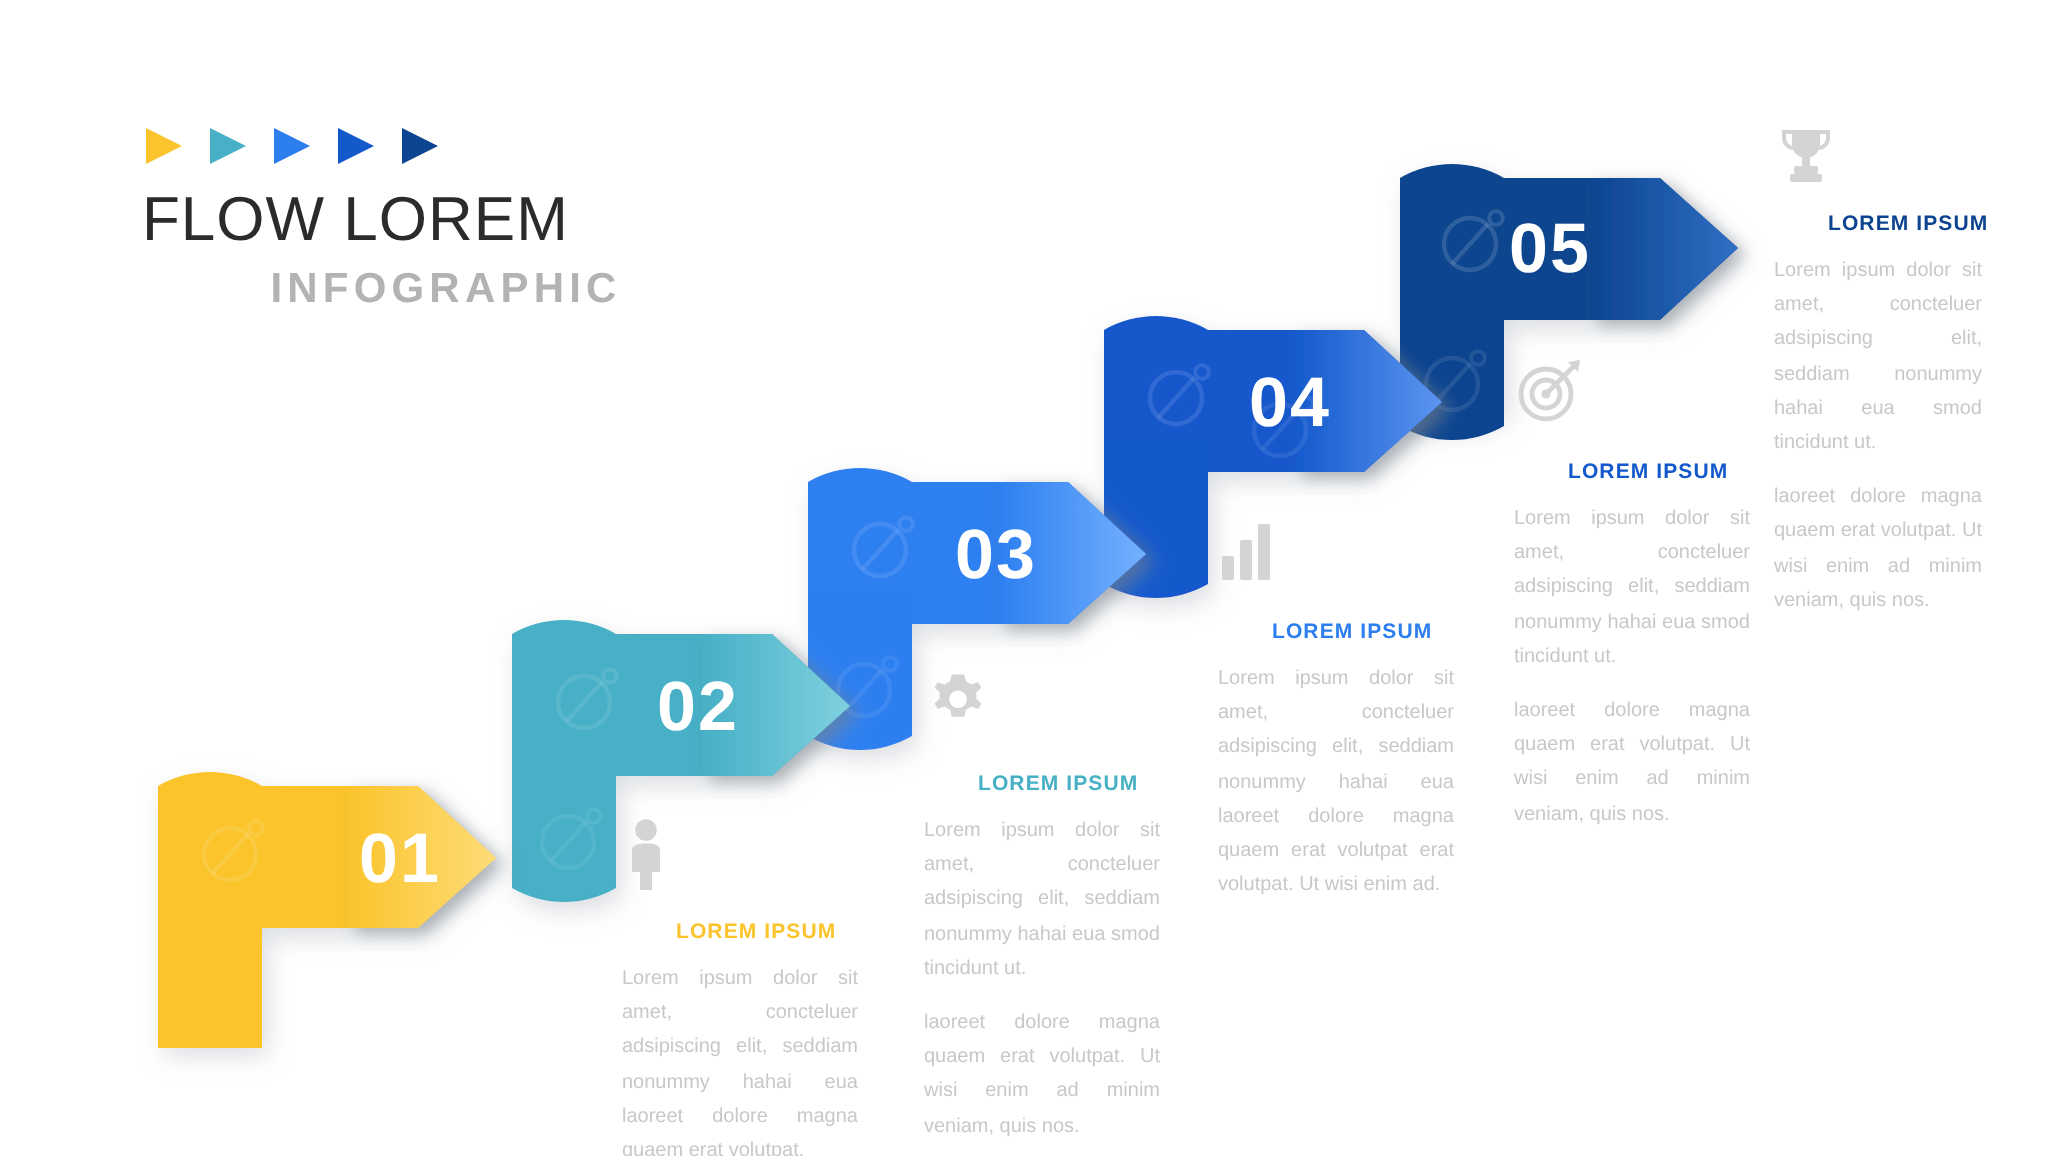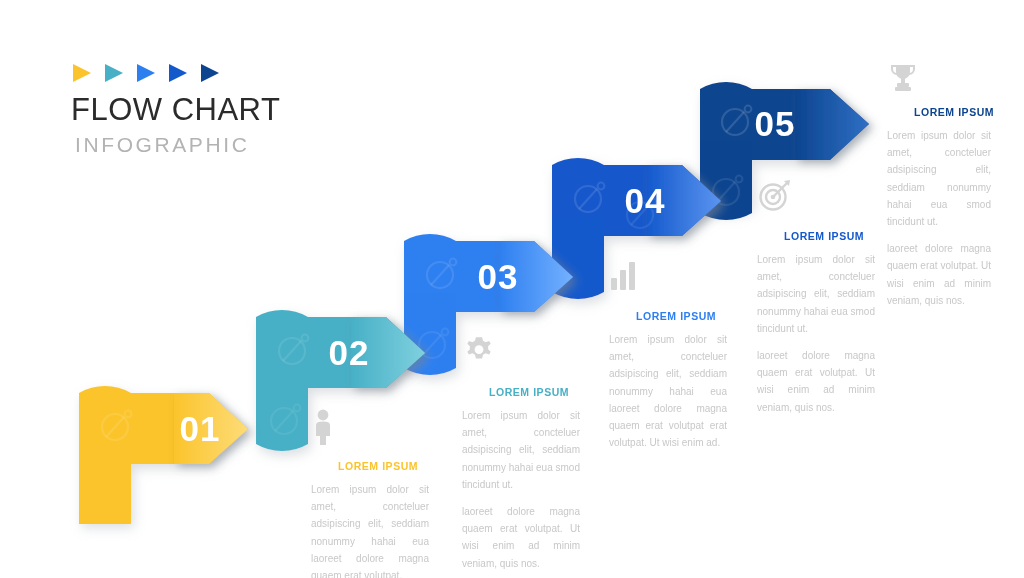--- a/index.html
+++ b/index.html
@@ -41,23 +41,24 @@
     color: #2b2b2b;
     font-weight: 400;
     line-height: 1.05;
     margin: 0;
     white-space: nowrap;
   }
   .title-sub {
     font-size: 21px;
     letter-spacing: 2.6px;
     color: #b3b3b3;
-    font-weight: 400;
+    font-weight: 700;
     margin: 6px 0 0 4px;
     white-space: nowrap;
+    text-align: center;
   }
 
   
   #ribbons {
     position: absolute;
     left: 0; top: 0;
     width: 1024px;
     height: 578px;
     pointer-events: none;
   }
@@ -220,21 +221,21 @@
   </svg>
 
   <div class="title-block">
     <svg class="logo-arrows" width="160" height="22" viewBox="0 0 160 22">
       <path d="M2 2 L20 11 L2 20 Z" fill="#fbc42c"></path>
       <path d="M34 2 L52 11 L34 20 Z" fill="#47b0c6"></path>
       <path d="M66 2 L84 11 L66 20 Z" fill="#2d7ff0"></path>
       <path d="M98 2 L116 11 L98 20 Z" fill="#1459cc"></path>
       <path d="M130 2 L148 11 L130 20 Z" fill="#0c448f"></path>
     </svg>
-    <h1 class="title-main">FLOW CHART</h1>
+    <h1 class="title-main">FLOW LOREM</h1>
     <div class="title-sub">INFOGRAPHIC</div>
   </div>
 
   <div class="desc d1">
     <span class="icon-wrap">
       <svg width="24" height="38" viewBox="0 0 24 38">
         <circle cx="12" cy="7" r="5.4" fill="#d4d4d4"></circle>
         <path d="M5 17 q0-3.4 7-3.4 t7 3.4 v11 h-4 v9 h-6 v-9 h-4 Z" fill="#d4d4d4"></path>
       </svg>
     </span>

